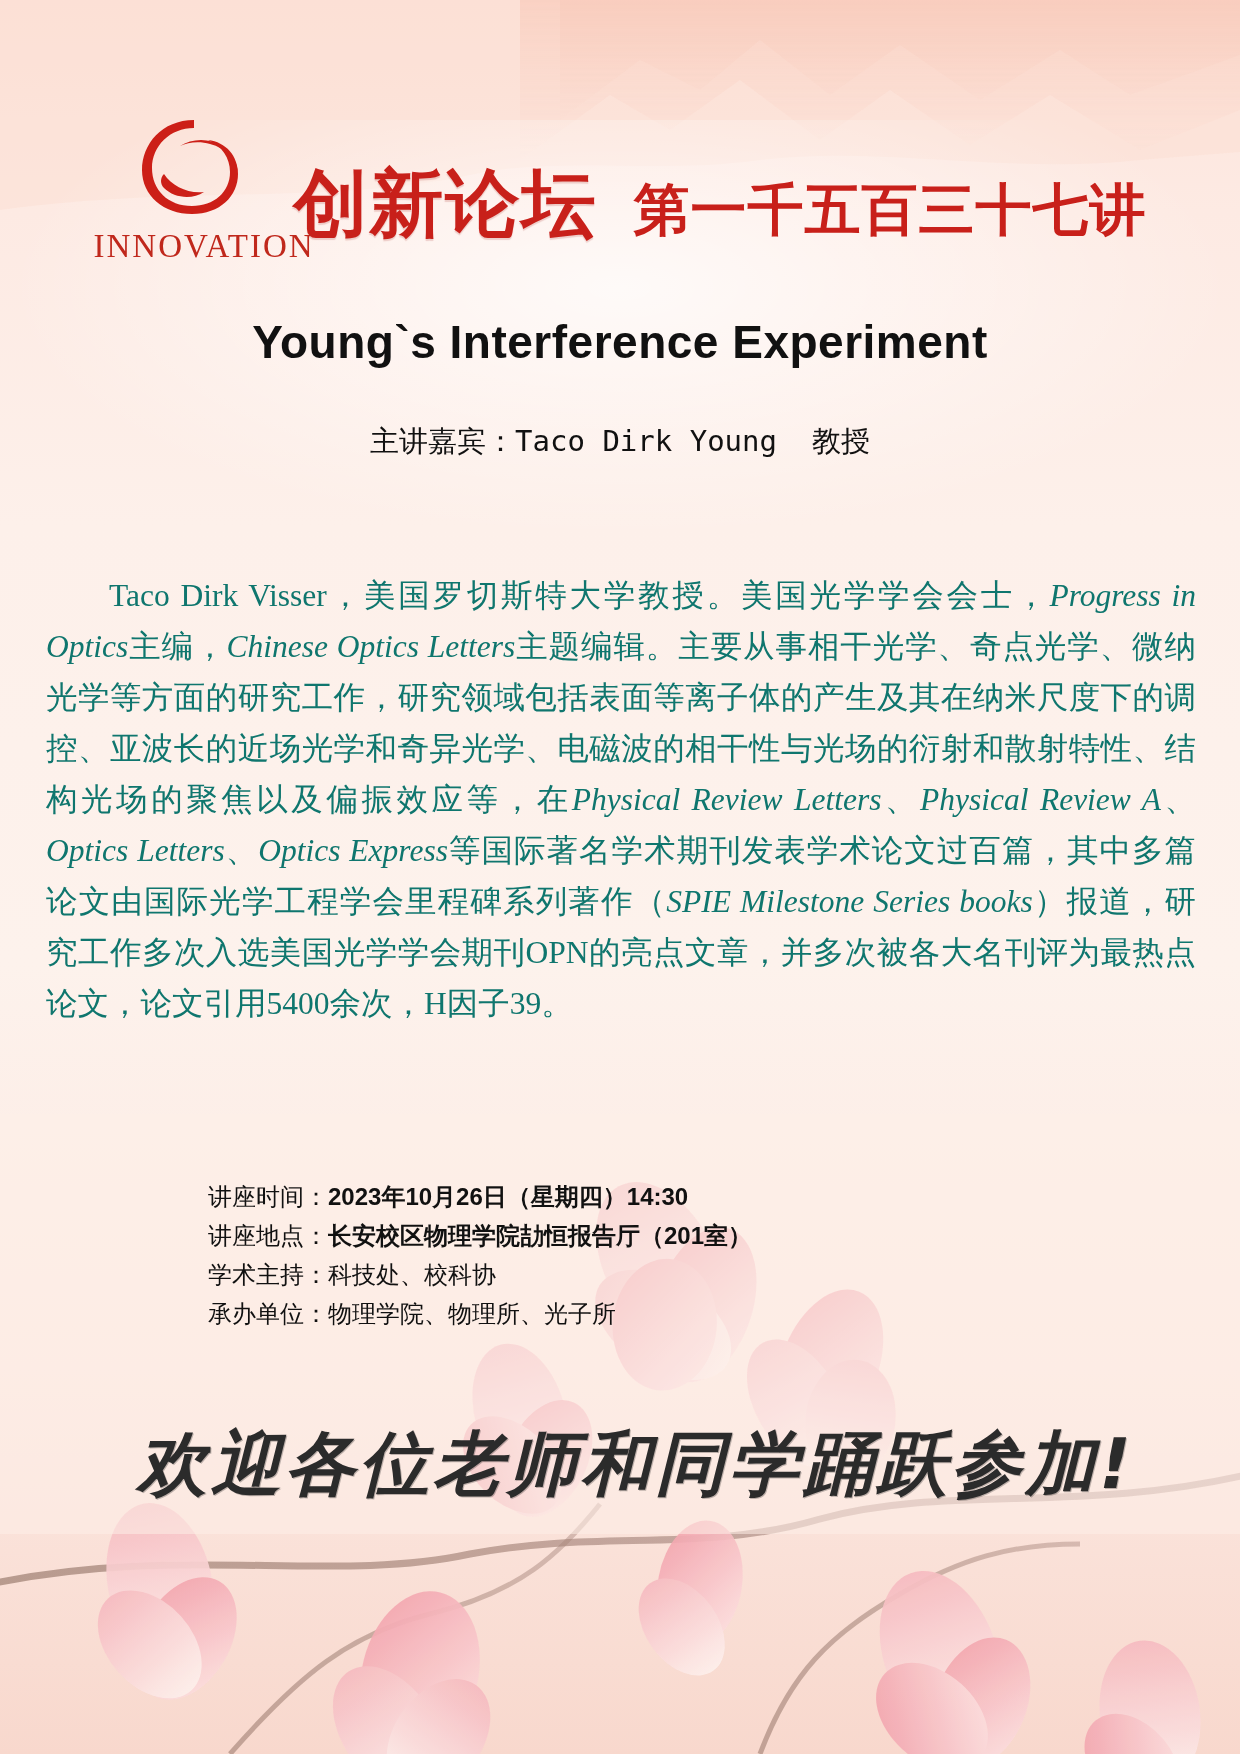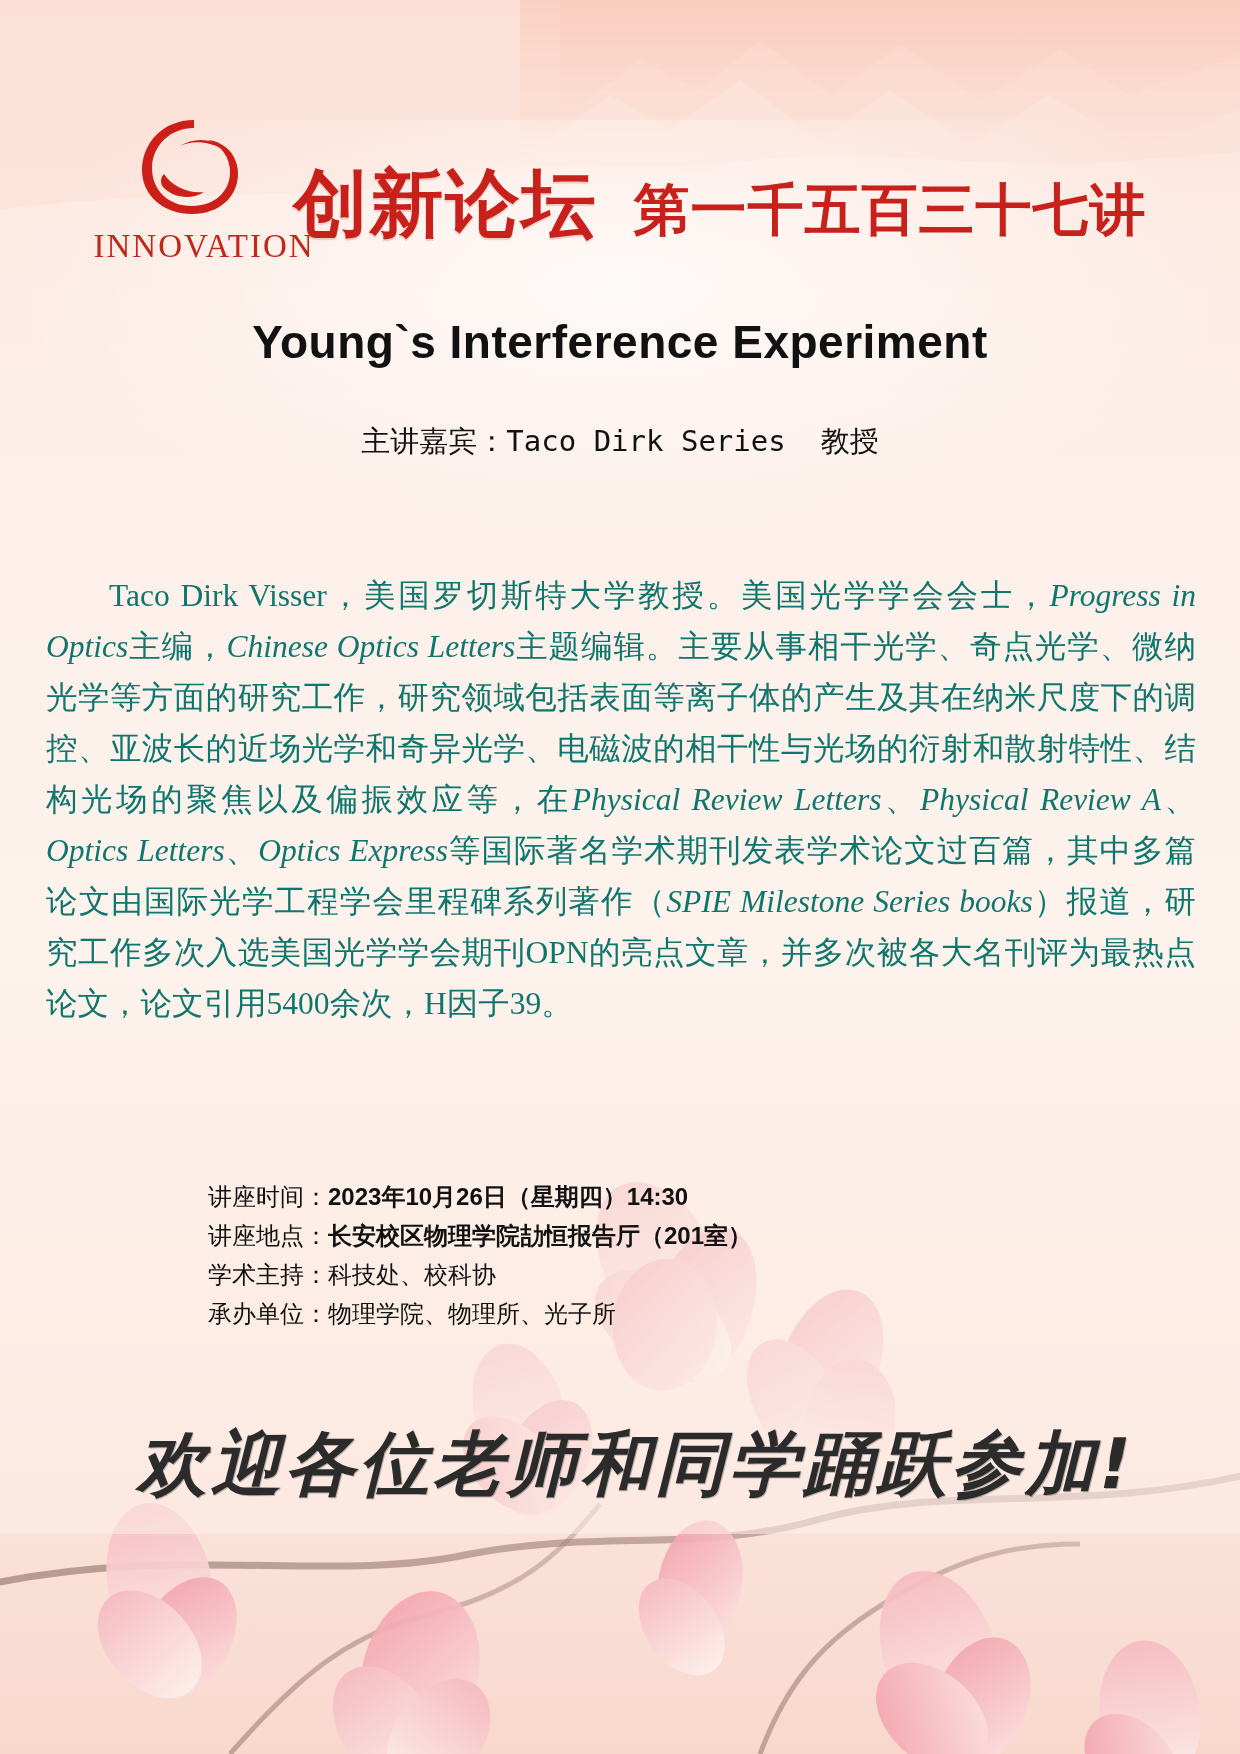--- a/index.html
+++ b/index.html
@@ -313,21 +313,21 @@
     </div>
     <div class="header-titles">
       <div class="title-cn">创新论坛</div>
       <div class="title-session">第一千五百三十七讲</div>
     </div>
   </div>
 
   <div class="talk-title">Young`s Interference Experiment</div>
 
   <div class="speaker-block">
-    <div class="speaker-line">主讲嘉宾：Taco Dirk Series  教授</div>
+    <div class="speaker-line">主讲嘉宾：Taco Dirk Young  教授</div>
   </div>
 
   <div class="bio">Taco Dirk Visser，美国罗切斯特大学教授。美国光学学会会士，<i>Progress in Optics</i>主编，<i>Chinese Optics Letters</i>主题编辑。主要从事相干光学、奇点光学、微纳光学等方面的研究工作，研究领域包括表面等离子体的产生及其在纳米尺度下的调控、亚波长的近场光学和奇异光学、电磁波的相干性与光场的衍射和散射特性、结构光场的聚焦以及偏振效应等，在<i>Physical Review Letters</i>、<i>Physical Review A</i>、<i>Optics Letters</i>、<i>Optics Express</i>等国际著名学术期刊发表学术论文过百篇，其中多篇论文由国际光学工程学会里程碑系列著作（<i>SPIE Milestone Series books</i>）报道，研究工作多次入选美国光学学会期刊OPN的亮点文章，并多次被各大名刊评为最热点论文，论文引用5400余次，H因子39。</div>
 
   <div class="info">
     <div class="info-row">
       <span class="info-label">讲座时间：</span><span class="info-value">2023年10月26日（星期四）14:30</span>
     </div>
     <div class="info-row">
       <span class="info-label">讲座地点：</span><span class="info-value">长安校区物理学院劼恒报告厅（201室）</span>

